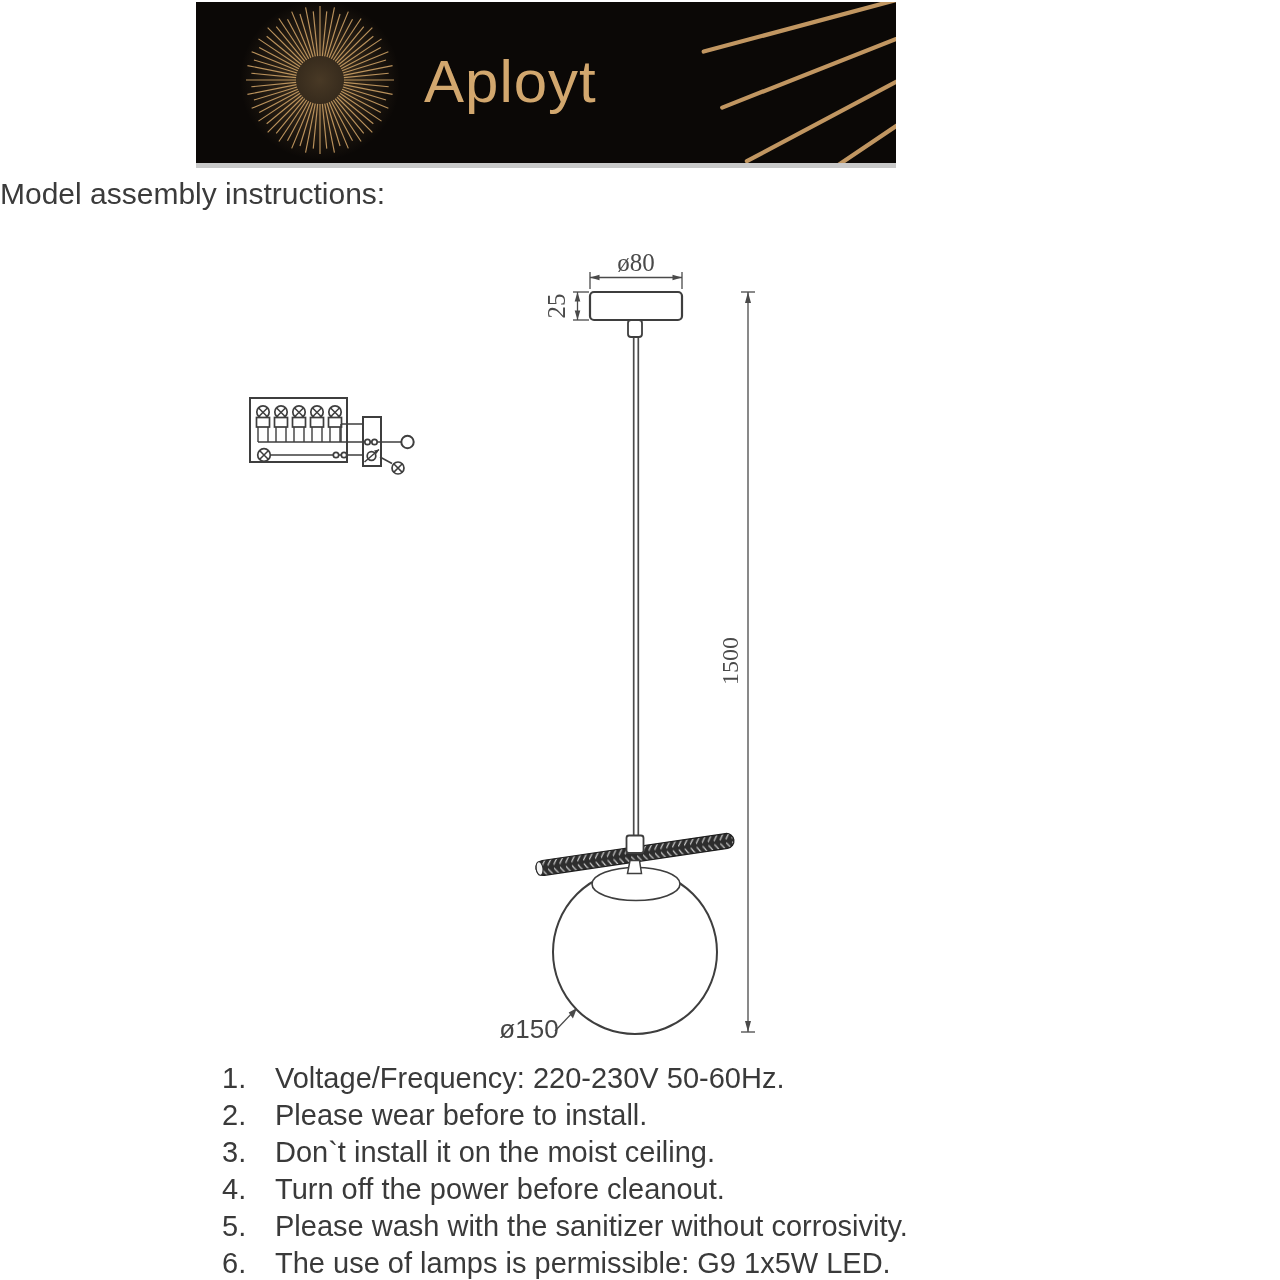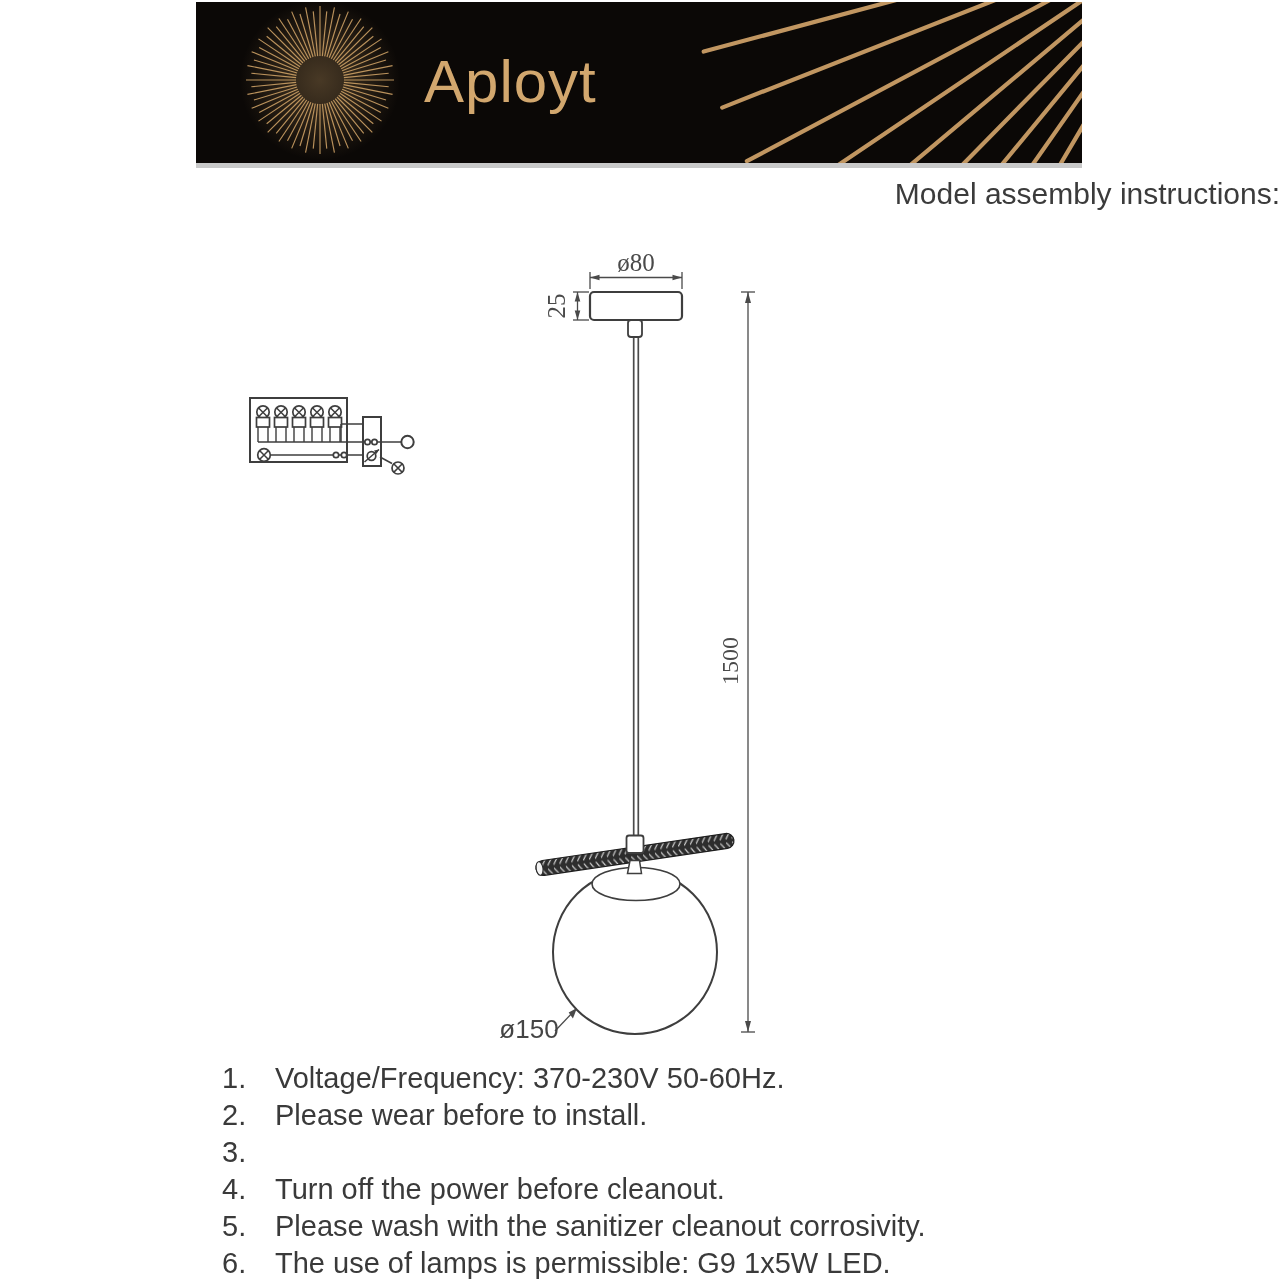--- a/index.html
+++ b/index.html
@@ -2,32 +2,32 @@
 <html><head>
 <meta charset="utf-8">
 <style>
   html,body{margin:0;padding:0;}
   body{
     width:1280px;height:1280px;position:relative;background:#ffffff;
     font-family:"Liberation Sans",sans-serif;overflow:hidden;
   }
   
   .banner{
-    position:absolute;left:196px;top:2px;width:886px;height:161px;
+    position:absolute;left:196px;top:2px;width:700px;height:161px;
     background:#0b0806;border-bottom:5px solid #c9c9c9;overflow:hidden;
   }
   .banner svg{position:absolute;left:0;top:0;}
   .brand-name{
     position:absolute;left:228px;top:50px;font-size:60px;line-height:1;
     color:#d2a76e;letter-spacing:1px;font-weight:400;
     font-family:"Liberation Sans",sans-serif;
   }
   
   .title-wrap{
-    position:absolute;left:0;top:176px;width:100%;text-align:right;
+    position:absolute;left:0;top:176px;width:100%;text-align:left;
     color:#3b3b3b;
   }
   .title-line{font-size:30px;line-height:36px;font-weight:400;margin:0;}
   
   .drawing{position:absolute;left:200px;top:248px;}
   .dim-serif{font-family:"Liberation Serif",serif;fill:#4a4a4a;}
   .dim-sans{font-family:"Liberation Sans",sans-serif;fill:#454545;}
   
   .instructions{
     position:absolute;left:222px;top:1060px;color:#3a3a3a;
@@ -250,34 +250,35 @@
 
   <text class="dim-serif" x="636" y="271" font-size="25" text-anchor="middle">ø80</text>
   <text class="dim-serif" font-size="25" text-anchor="middle" transform="translate(565,306) rotate(-90)">25</text>
   <text class="dim-serif" font-size="24" text-anchor="middle" transform="translate(738,661) rotate(-90)">1500</text>
   <text class="dim-sans" x="529" y="1038" font-size="26" text-anchor="middle">ø150</text>
 </svg>
 
 <ol class="instructions">
   <li>
     <span class="num">1.</span>
-    <span class="txt">Voltage/Frequency: 370-230V 50-60Hz.</span>
+    <span class="txt">Voltage/Frequency: 220-230V 50-60Hz.</span>
   </li>
   <li>
     <span class="num">2.</span>
     <span class="txt">Please wear before to install.</span>
   </li>
   <li>
     <span class="num">3.</span>
+    <span class="txt">Don`t install it on the moist ceiling.</span>
   </li>
   <li>
     <span class="num">4.</span>
     <span class="txt">Turn off the power before cleanout.</span>
   </li>
   <li>
     <span class="num">5.</span>
-    <span class="txt">Please wash with the sanitizer cleanout corrosivity.</span>
+    <span class="txt">Please wash with the sanitizer without corrosivity.</span>
   </li>
   <li>
     <span class="num">6.</span>
     <span class="txt">The use of lamps is permissible: G9 1x5W LED.</span>
   </li>
 </ol>
 
 </body></html>

